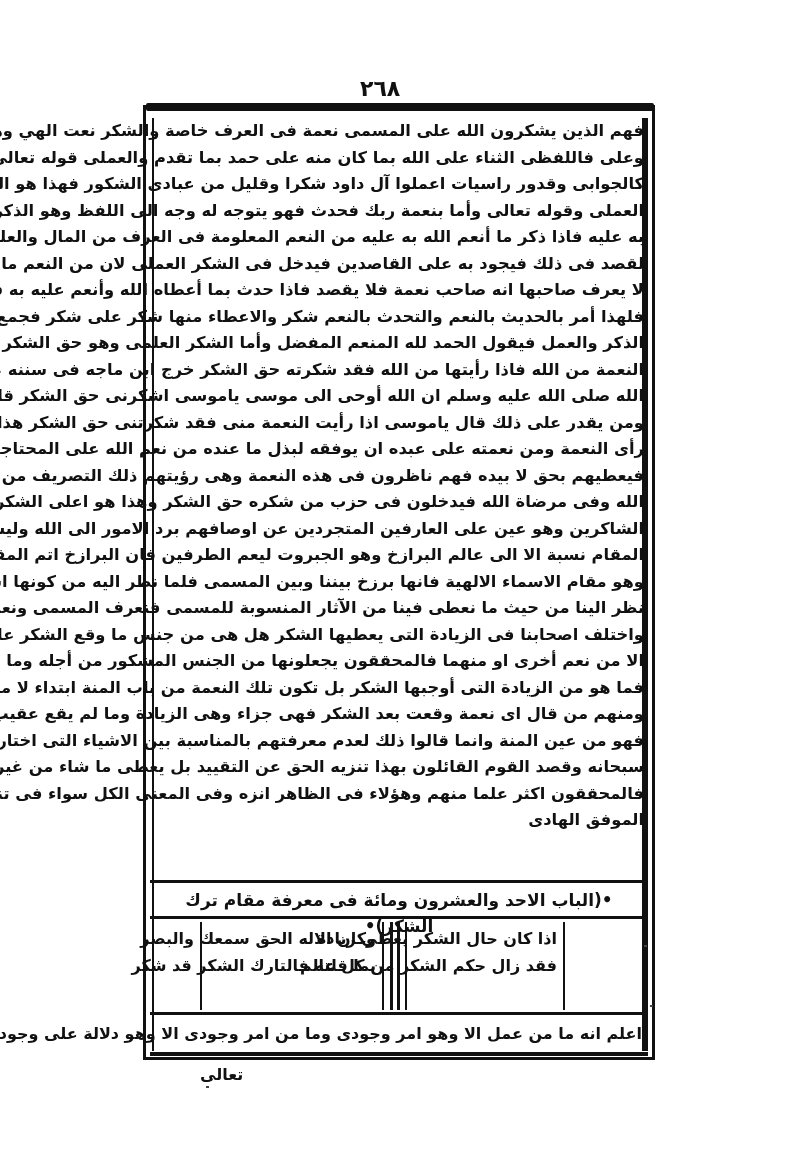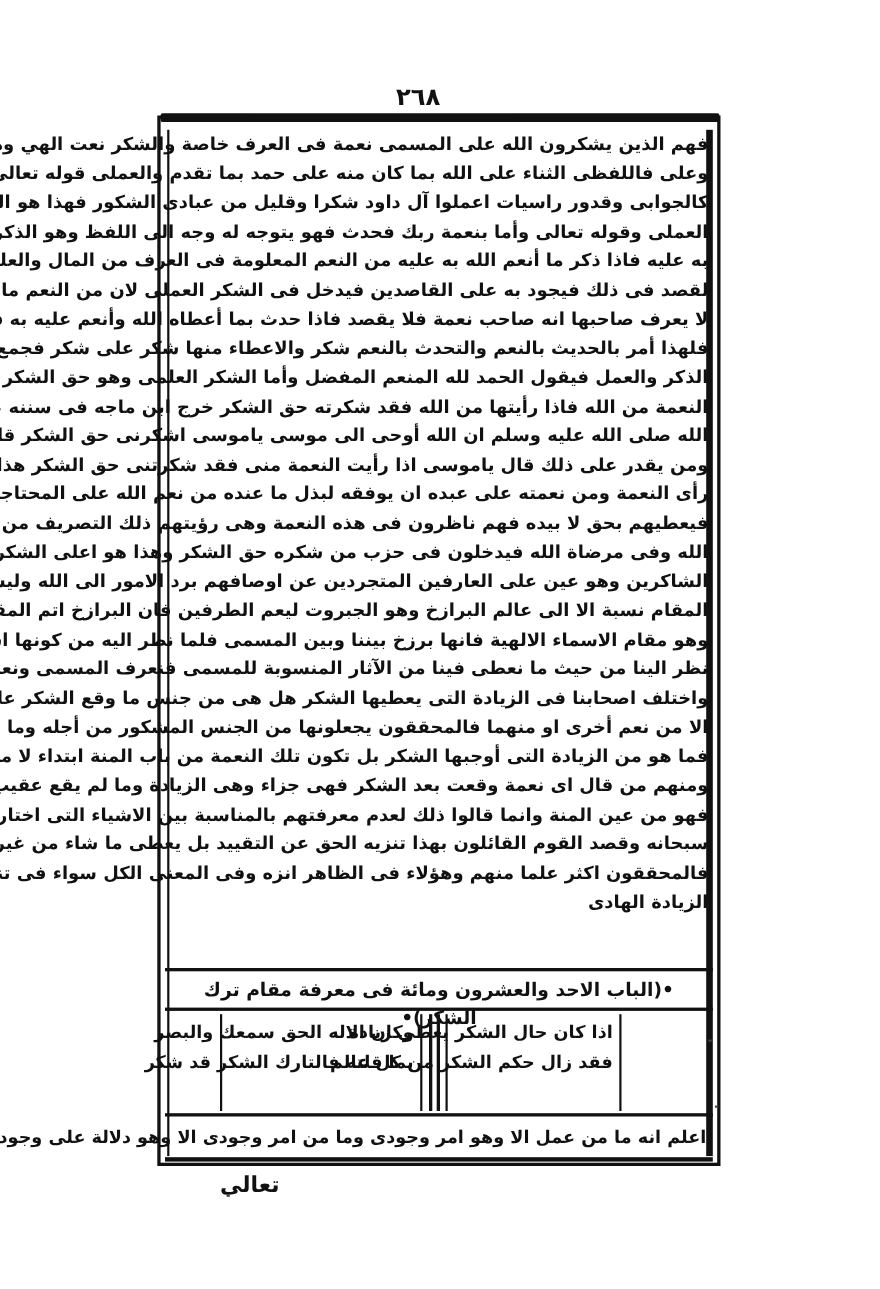--- a/index.html
+++ b/index.html
@@ -21,21 +21,21 @@
   .divider { position:absolute; left:150px; width:498px; height:3px; background:#111; }
   .chapter-heading { position:absolute; left:150px; top:887px; width:498px; height:26px;
                      text-align:center; direction:rtl; font-size:17px; font-weight:bold; line-height:26px; }
   .poem-box { position:absolute; top:922px; height:88px; border-left:2px solid #111; border-right:2px solid #111;
               direction:rtl; text-align:center; font-size:16px; font-weight:bold; line-height:27px; box-sizing:border-box; padding-top:3px; }
   .poem-box .verse { display:block; white-space:nowrap; text-align:justify; text-align-last:justify; padding:0 6px; }
   .double-rule { position:absolute; top:922px; height:88px; width:3px; background:#111; }
   .footer-line { position:absolute; left:150px; top:1020px; width:498px; height:28px; direction:rtl;
                  text-align:justify; text-align-last:justify; font-size:16px; font-weight:bold; line-height:28px;
                  white-space:nowrap; padding:0 6px; box-sizing:border-box; }
-  .catchword { position:absolute; left:200px; top:1065px; font-size:20px; font-weight:bold; direction:rtl; }
+  .catchword { position:absolute; left:200px; top:1065px; font-size:16px; font-weight:bold; direction:rtl; }
   .speck { position:absolute; width:3px; height:2px; background:#444; }
 </style>
 </head>
 <body>
 
 <div class="page-number">٢٦٨</div>
 
 <div class="frame">
   <div class="frame-inner"></div>
 </div>
@@ -61,21 +61,21 @@
   <span class="line">المقام نسبة الا الى عالم البرازخ وهو الجبروت ليعم الطرفين فان البرازخ اتم المقامات علما بالامور</span>
   <span class="line">وهو مقام الاسماء الالهية فانها برزخ بيننا وبين المسمى فلما نظر اليه من كونها اسماء له ولها</span>
   <span class="line">نظر الينا من حيث ما نعطى فينا من الآثار المنسوبة للمسمى فنعرف المسمى ونعرفنا</span>
   <span class="line">واختلف اصحابنا فى الزيادة التى يعطيها الشكر هل هى من جنس ما وقع الشكر عليه او لا تكون</span>
   <span class="line">الا من نعم أخرى او منهما فالمحققون يجعلونها من الجنس المشكور من أجله وما لم يكن من جنسه</span>
   <span class="line">فما هو من الزيادة التى أوجبها الشكر بل تكون تلك النعمة من باب المنة ابتداء لا من باب الجزاء</span>
   <span class="line">ومنهم من قال اى نعمة وقعت بعد الشكر فهى جزاء وهى الزيادة وما لم يقع عقيب شكر من النعم</span>
   <span class="line">فهو من عين المنة وانما قالوا ذلك لعدم معرفتهم بالمناسبة بين الاشياء التى اختارها الحكيم</span>
   <span class="line">سبحانه وقصد القوم القائلون بهذا تنزيه الحق عن التقييد بل يعطى ما شاء من غير تقييد</span>
   <span class="line">فالمحققون اكثر علما منهم وهؤلاء فى الظاهر انزه وفى المعنى الكل سواء فى تنزيه الحق والله</span>
-  <span class="line last">الزيادة الهادى</span>
+  <span class="line last">الموفق الهادى</span>
 </div>
 
 <div class="divider" style="top:880px;"></div>
 <div class="chapter-heading">•(الباب الاحد والعشرون ومائة فى معرفة مقام ترك الشكر)•</div>
 <div class="divider" style="top:916px;"></div>
 
 <div class="poem-box" style="left:405px; width:160px;">
   <span class="verse">اذا كان حال الشكر يعطى زيادة</span>
   <span class="verse">فقد زال حكم الشكر من كل عالم</span>
 </div>

